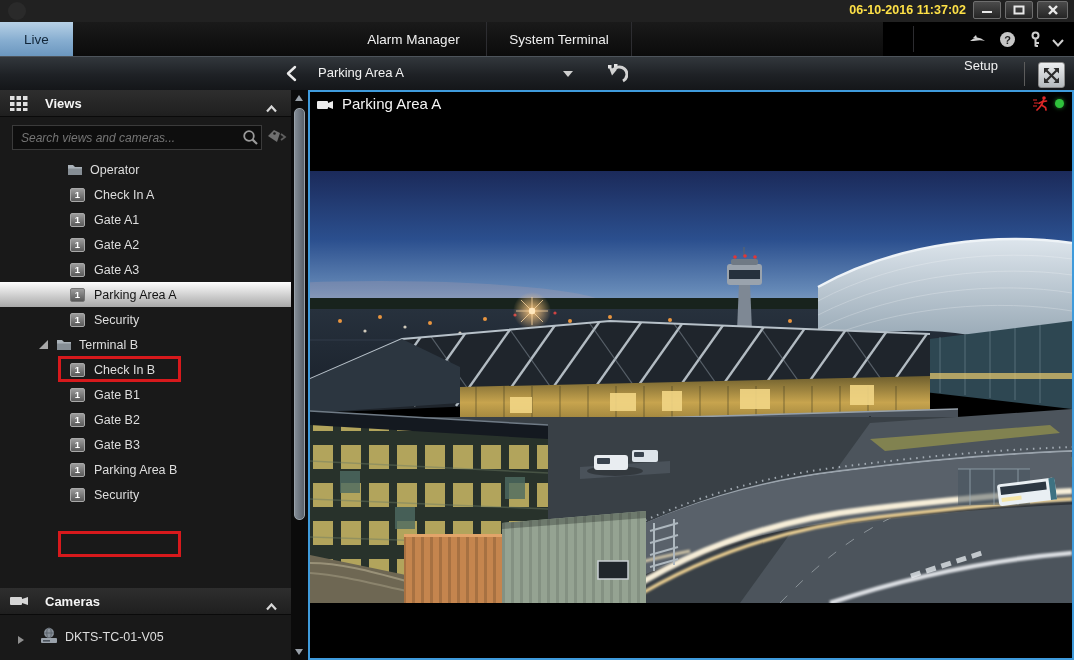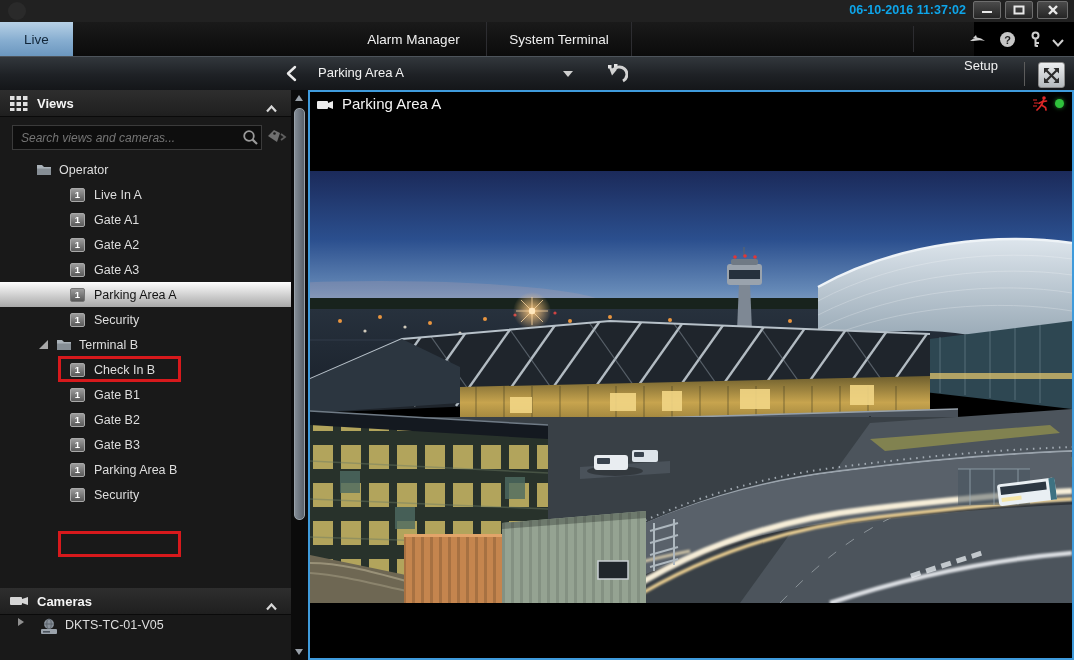--- a/index.html
+++ b/index.html
@@ -2,27 +2,27 @@
 <html><head>
 <meta charset="utf-8">
 <style>
   html,body{margin:0;padding:0;background:#000;}
   .app{position:relative;width:1074px;height:660px;background:#000;overflow:hidden;
        font-family:"Liberation Sans",sans-serif;color:#e8e8e8;}
 
   
   .titlebar{position:absolute;left:0;top:0;width:1074px;height:22px;background:#212121;}
   .logo{position:absolute;left:8px;top:2px;width:18px;height:18px;border-radius:50%;background:#2a2a2a;}
-  .timestamp{position:absolute;right:108px;top:3px;font-size:12.5px;font-weight:bold;color:#0ea5e9;}
+  .timestamp{position:absolute;right:108px;top:3px;font-size:12.5px;font-weight:bold;color:#fde047;}
   .winbtn{position:absolute;top:1px;height:18px;box-sizing:border-box;border:1px solid #6e6e6e;border-radius:2px;
           background:linear-gradient(#4b4b4b,#252525);display:flex;align-items:center;justify-content:center;cursor:default;}
   .winbtn.min{right:73px;width:28px;} .winbtn.max{right:41px;width:28px;} .winbtn.close{right:6px;width:31px;}
 
   
-  .tabbar{position:absolute;left:0;top:22px;width:974px;height:34px;background:linear-gradient(#1a1a1a,#0b0b0b);}
+  .tabbar{position:absolute;left:0;top:22px;width:883px;height:34px;background:linear-gradient(#1a1a1a,#0b0b0b);}
   .tab{position:absolute;top:0;height:34px;display:flex;align-items:center;justify-content:center;
        font-size:13.5px;color:#f0f0f0;box-sizing:border-box;border-right:1px solid #2d2d31;}
   .tab.active{background:linear-gradient(#b7d1e6,#86add0 55%,#6b97bf);color:#122639;border-right:none;}
   .tabsep{position:absolute;top:4px;left:913px;width:1px;height:26px;background:#2c2c30;}
   .tabicon{position:absolute;top:9px;width:17px;height:17px;}
 
   
   .toolbar{position:absolute;left:0;top:56px;width:1074px;height:34px;box-sizing:border-box;
            background:linear-gradient(#32373c,#1e2125 55%,#141619);border-top:1px solid #4d545b;}
   .collapse{position:absolute;left:284px;top:8px;width:16px;height:17px;}
@@ -34,43 +34,43 @@
          font-size:13px;color:#f2f2f2;}
   .tdiv{position:absolute;left:1024px;top:5px;width:1px;height:24px;background:#5c5c5c;}
   .expandbtn{position:absolute;left:1038px;top:5px;width:25px;height:24px;border:1px solid #8a8a8a;border-radius:3px;
              background:linear-gradient(#eceef0,#b4b9bd);display:flex;align-items:center;justify-content:center;}
 
   
   .sidebar{position:absolute;left:0;top:90px;width:291px;height:570px;background:#191919;}
   .phead{position:absolute;left:0;width:291px;height:27px;background:linear-gradient(#2e2e2e,#1f1f1f);
          border-bottom:1px solid #0a0a0a;display:flex;align-items:center;box-sizing:border-box;}
   .phead .hicon{margin-left:10px;width:19px;height:16px;display:flex;align-items:center;}
-  .phead .htitle{margin-left:8px;font-size:13px;font-weight:bold;color:#f5f5f5;}
+  .phead .htitle{margin-left:16px;font-size:13px;font-weight:bold;color:#f5f5f5;}
   .phead .chev{margin-left:auto;margin-right:14px;width:11px;height:8px;}
   .searchwrap{position:absolute;left:0;top:27px;width:291px;height:40px;}
   .searchwrap input{position:absolute;left:12px;top:8px;width:250px;height:25px;box-sizing:border-box;
        background:#0e0e0e;border:1px solid #3b3b3b;color:#bdbdbd;font-style:italic;font-size:12px;
        font-family:"Liberation Sans",sans-serif;padding:0 24px 0 8px;outline:none;}
   .mag{position:absolute;left:242px;top:12px;width:17px;height:17px;}
   .tagic{position:absolute;left:267px;top:12px;width:20px;height:16px;}
 
   .tree{position:absolute;left:0;top:67px;width:291px;height:428px;}
   .trow{display:flex;align-items:center;height:25px;font-size:12.5px;color:#dedede;box-sizing:border-box;}
   .trow.sel{background:linear-gradient(#fdfdfd,#a8a8a8);color:#141414;}
-  .r-op{padding-left:36px;} .r-l1{padding-left:16px;} .r-l2{padding-left:39px;} .r-leaf{padding-left:70px;}
+  .r-op{padding-left:36px;margin-left:31px;} .r-l1{padding-left:16px;} .r-l2{padding-left:39px;} .r-leaf{padding-left:70px;}
   .exp-open{width:0;height:0;border-left:9px solid transparent;border-bottom:9px solid #a8a8a8;margin-right:8px;flex:none;}
   .exp-closed{width:0;height:0;border-top:4.5px solid transparent;border-bottom:4.5px solid transparent;
               border-left:6px solid #8f8f8f;margin-right:11px;flex:none;}
   .foldic{width:16px;height:13px;margin-right:7px;flex:none;}
   .vicon{width:15px;height:14px;margin-right:9px;flex:none;border:1px solid #a8a8a8;border-radius:2px;box-sizing:border-box;
          background:linear-gradient(#9c9c9c,#595959);color:#fff;font-size:9.5px;font-weight:bold;
          display:flex;align-items:center;justify-content:center;}
   .trow.sel .vicon{border-color:#777;}
   .redbox{position:absolute;left:58px;width:123px;height:26px;border:3px solid #d7191c;box-sizing:border-box;pointer-events:none;}
-  .camrow{position:absolute;left:0;top:528px;width:291px;height:26px;display:flex;align-items:flex-start;
+  .camrow{position:absolute;left:0;top:528px;width:291px;height:26px;display:flex;align-items:flex-end;
           padding-left:18px;box-sizing:border-box;font-size:12.5px;color:#dedede;}
   .srvic{width:20px;height:17px;margin:0 6px 0 4px;flex:none;}
 
   
   .vscroll{position:absolute;left:291px;top:90px;width:17px;height:570px;background:#0b0b0b;}
   .sb-up{position:absolute;left:4px;top:5px;width:0;height:0;border-left:4.5px solid transparent;
          border-right:4.5px solid transparent;border-bottom:6px solid #98a0a8;}
   .sb-down{position:absolute;left:4px;bottom:5px;width:0;height:0;border-left:4.5px solid transparent;
          border-right:4.5px solid transparent;border-top:6px solid #98a0a8;}
   .sb-thumb{position:absolute;left:3px;top:18px;width:11px;height:412px;border-radius:5px;box-sizing:border-box;
@@ -236,21 +236,21 @@
     <div class="tree">
       <div class="trow r-op">
         <span class="foldic"><svg width="16" height="13">
               <path d="M1 2 L6 2 L8 4 L15 4 L15 12 L1 12 Z" fill="#aab2b9"></path>
               <rect x="1" y="5.5" width="14" height="6.5" fill="#868e95"></rect>
             </svg></span>
         <span>Operator</span>
       </div>
       <div class="trow r-leaf">
         <span class="vicon">1</span>
-        <span>Live In A</span>
+        <span>Check In A</span>
       </div>
       <div class="trow r-leaf">
         <span class="vicon">1</span>
         <span>Gate A1</span>
       </div>
       <div class="trow r-leaf">
         <span class="vicon">1</span>
         <span>Gate A2</span>
       </div>
       <div class="trow r-leaf">

